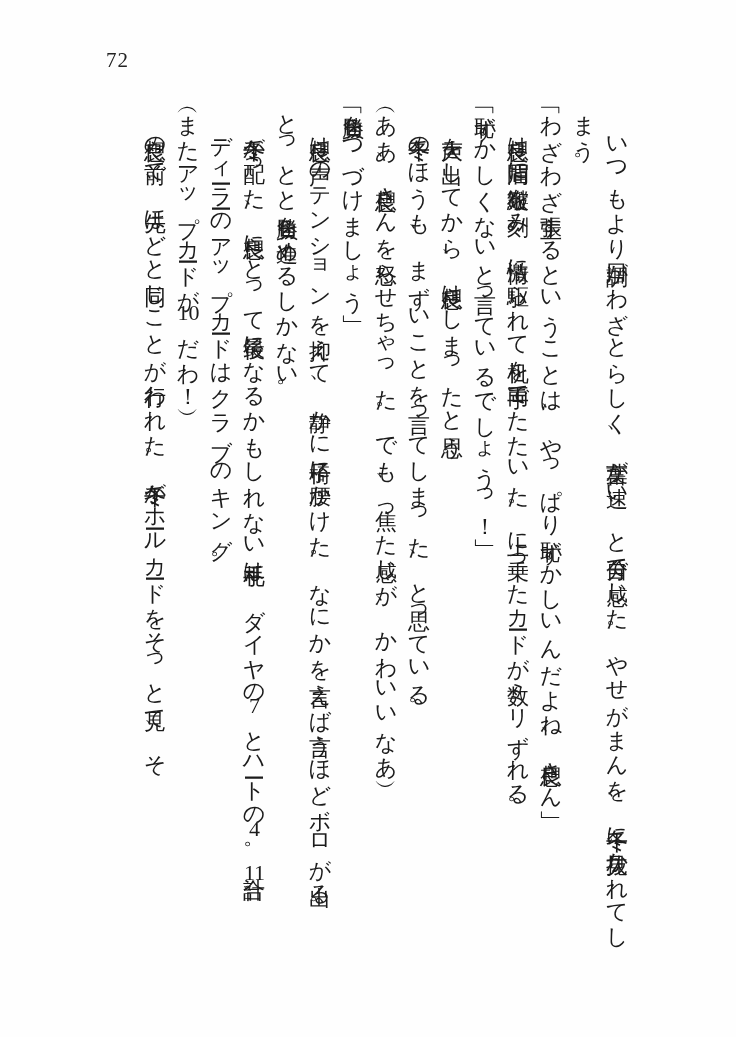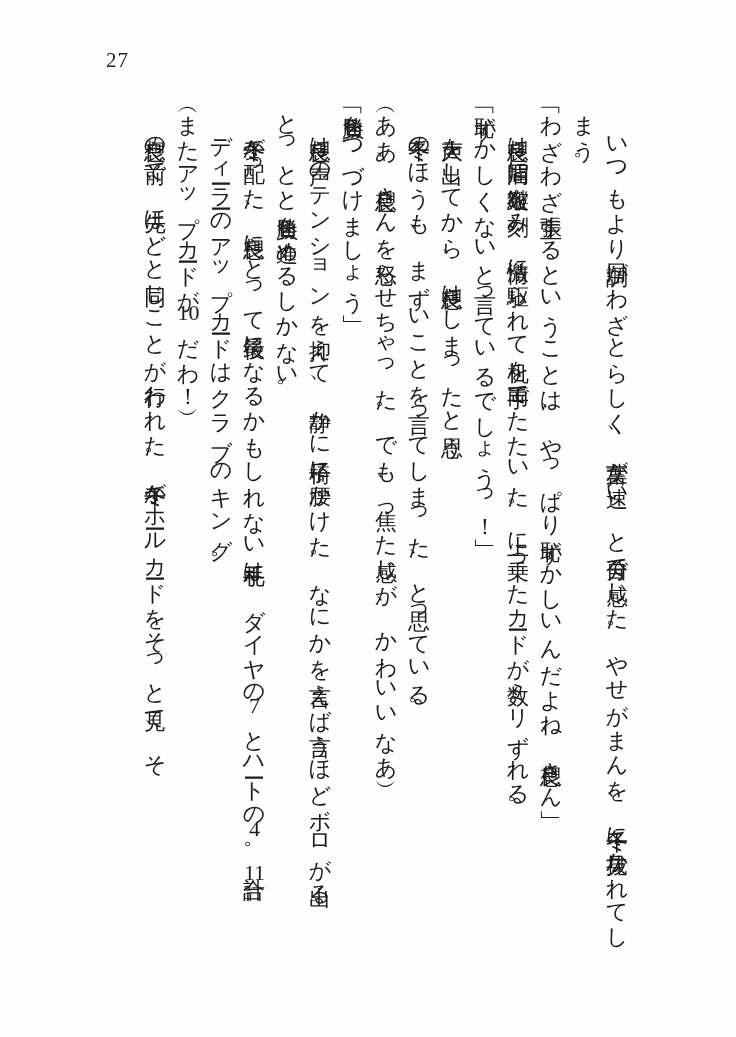--- a/index.html
+++ b/index.html
@@ -43,21 +43,21 @@
   }
   .tcy {
     text-combine-upright: all;
     -webkit-text-combine: horizontal;
   }
 </style>
 </head>
 <body>
 
 <div id="book-page">
-  <div id="page-number">27</div>
+  <div id="page-number">72</div>
   <div id="text-block">
       <p><span>　いつもより口調がわざとらしく、言葉が速い、と自分で感じた。やせがまんを、千冬に見抜かれてしまう。</span></p>
       <p><span>「わざわざ主張するということは、やっぱり恥ずかしいんだよね、想良さん」</span></p>
       <p><span>　想良は眉間に縦皺を刻み、激情に駆られて机を両手でたたいた。上に乗ったカードが数ミリずれる。</span></p>
       <p><span>「恥ずかしくないと言っているでしょうっ！」</span></p>
       <p><span>　大声を出してから、想良はしまったと思う。</span></p>
       <p><span>　千冬のほうも、まずいことを言ってしまった、と思っている。</span></p>
       <p><span>（ああ、想良さんを怒らせちゃった。でも、焦った感じが、かわいいなあ）</span></p>
       <p><span>「勝負をつづけましょう」</span></p>
       <p><span>　想良は声のテンションを抑えて、静かに椅子に腰かけた。なにかを言えば言うほどボロが出る。とっとと勝負を進めるしかない。</span></p>

